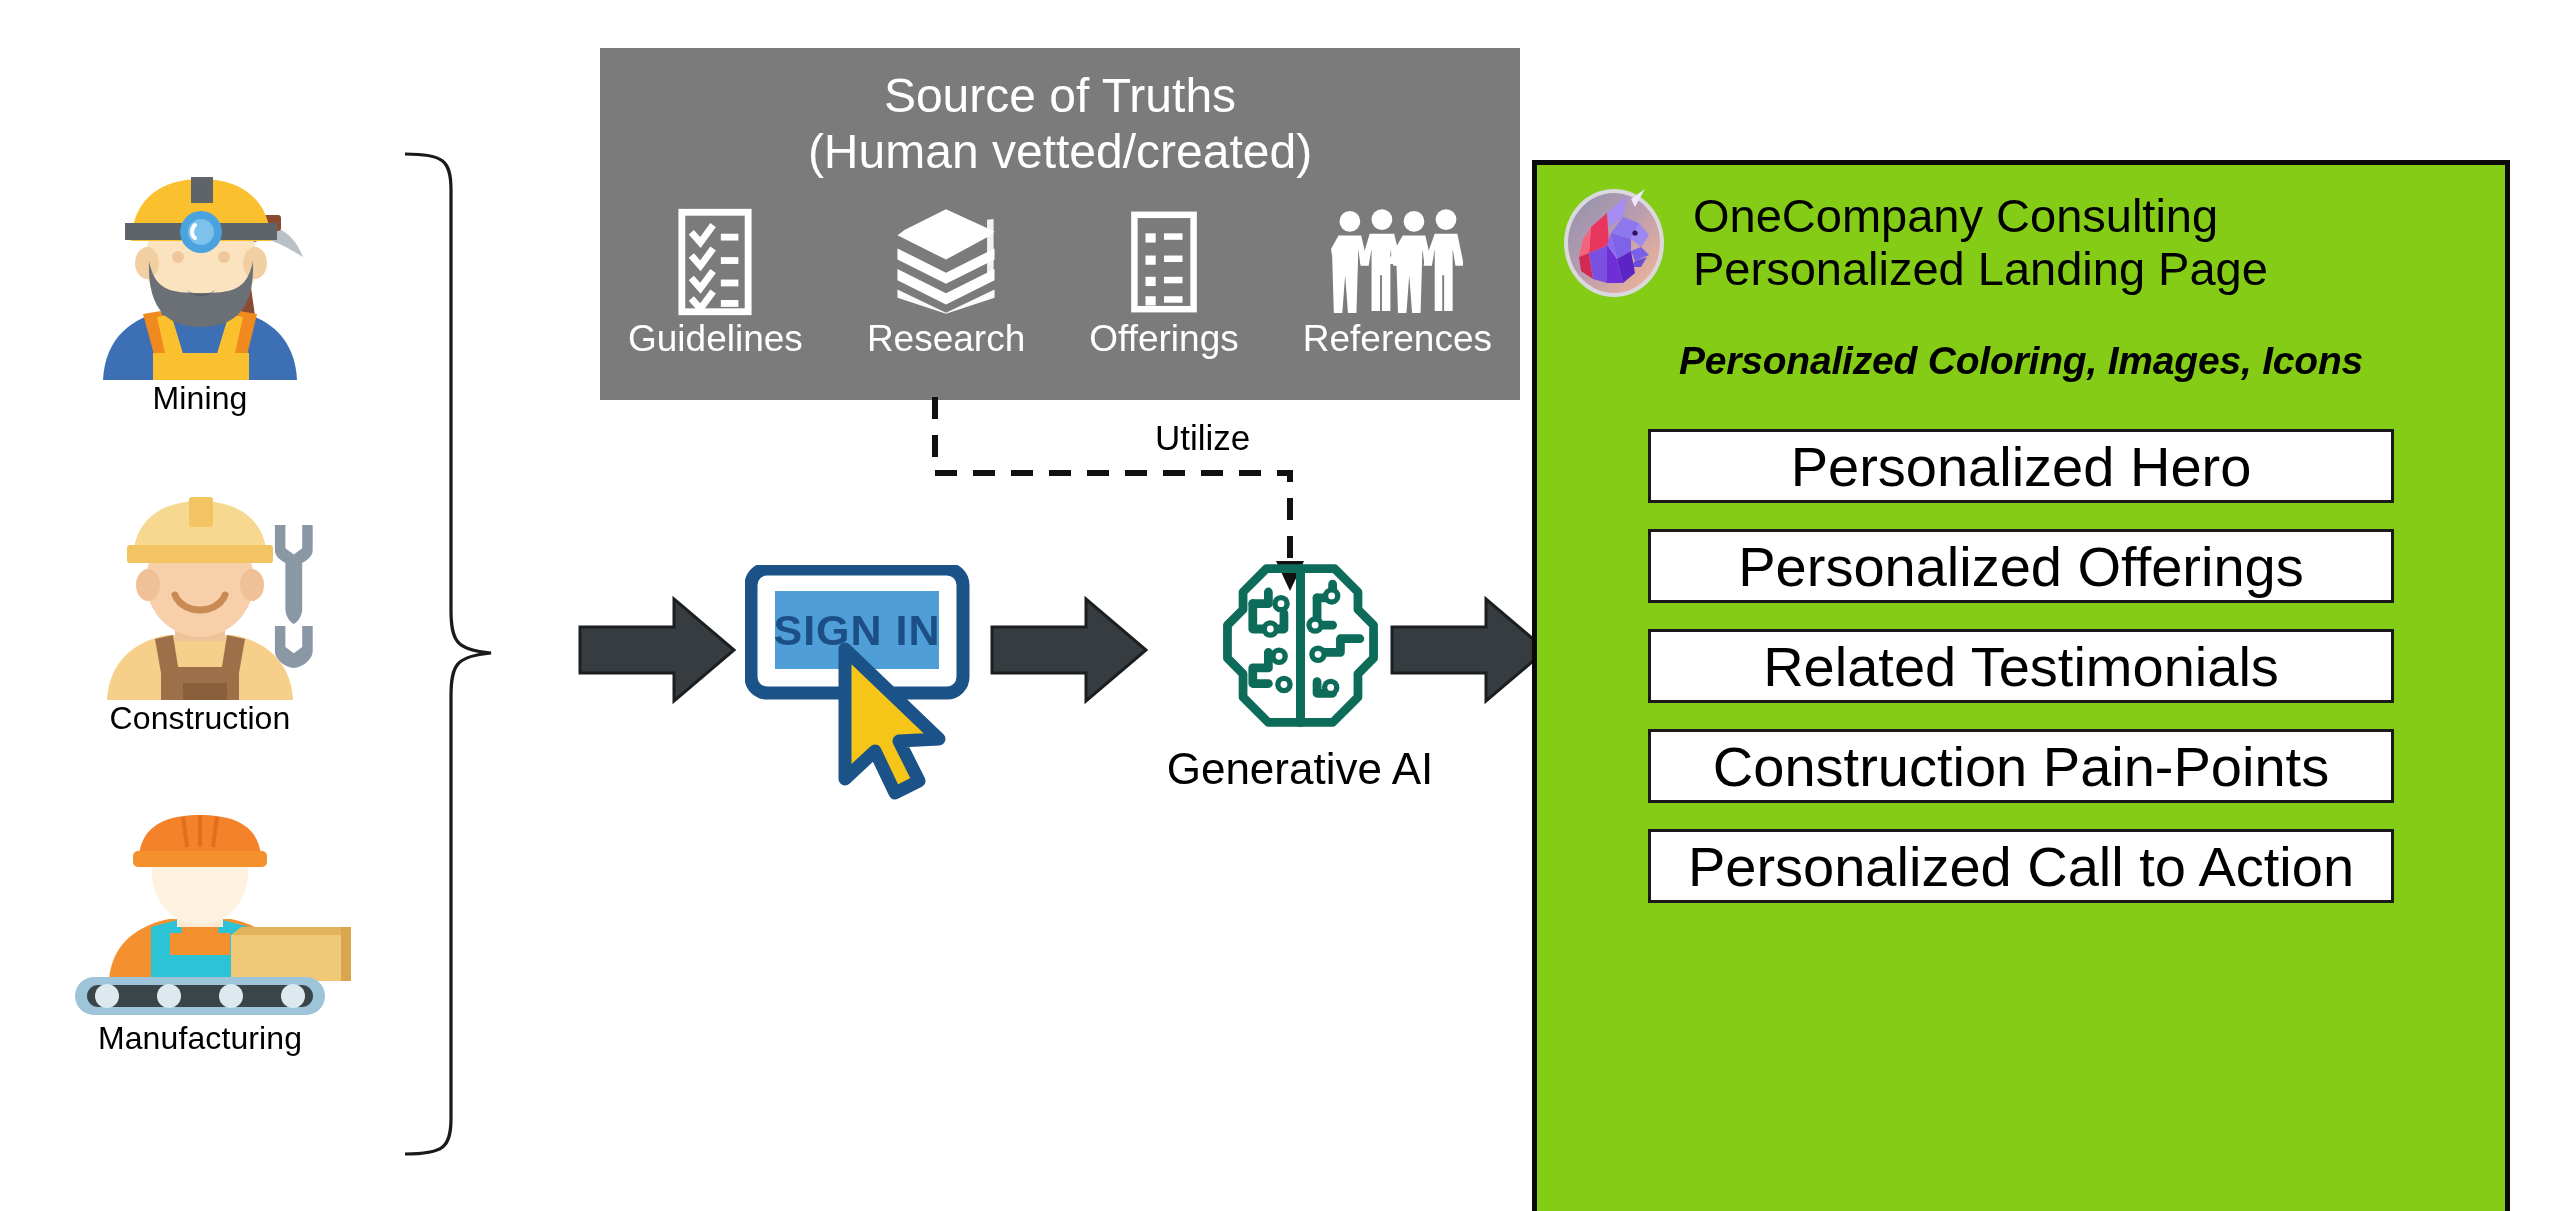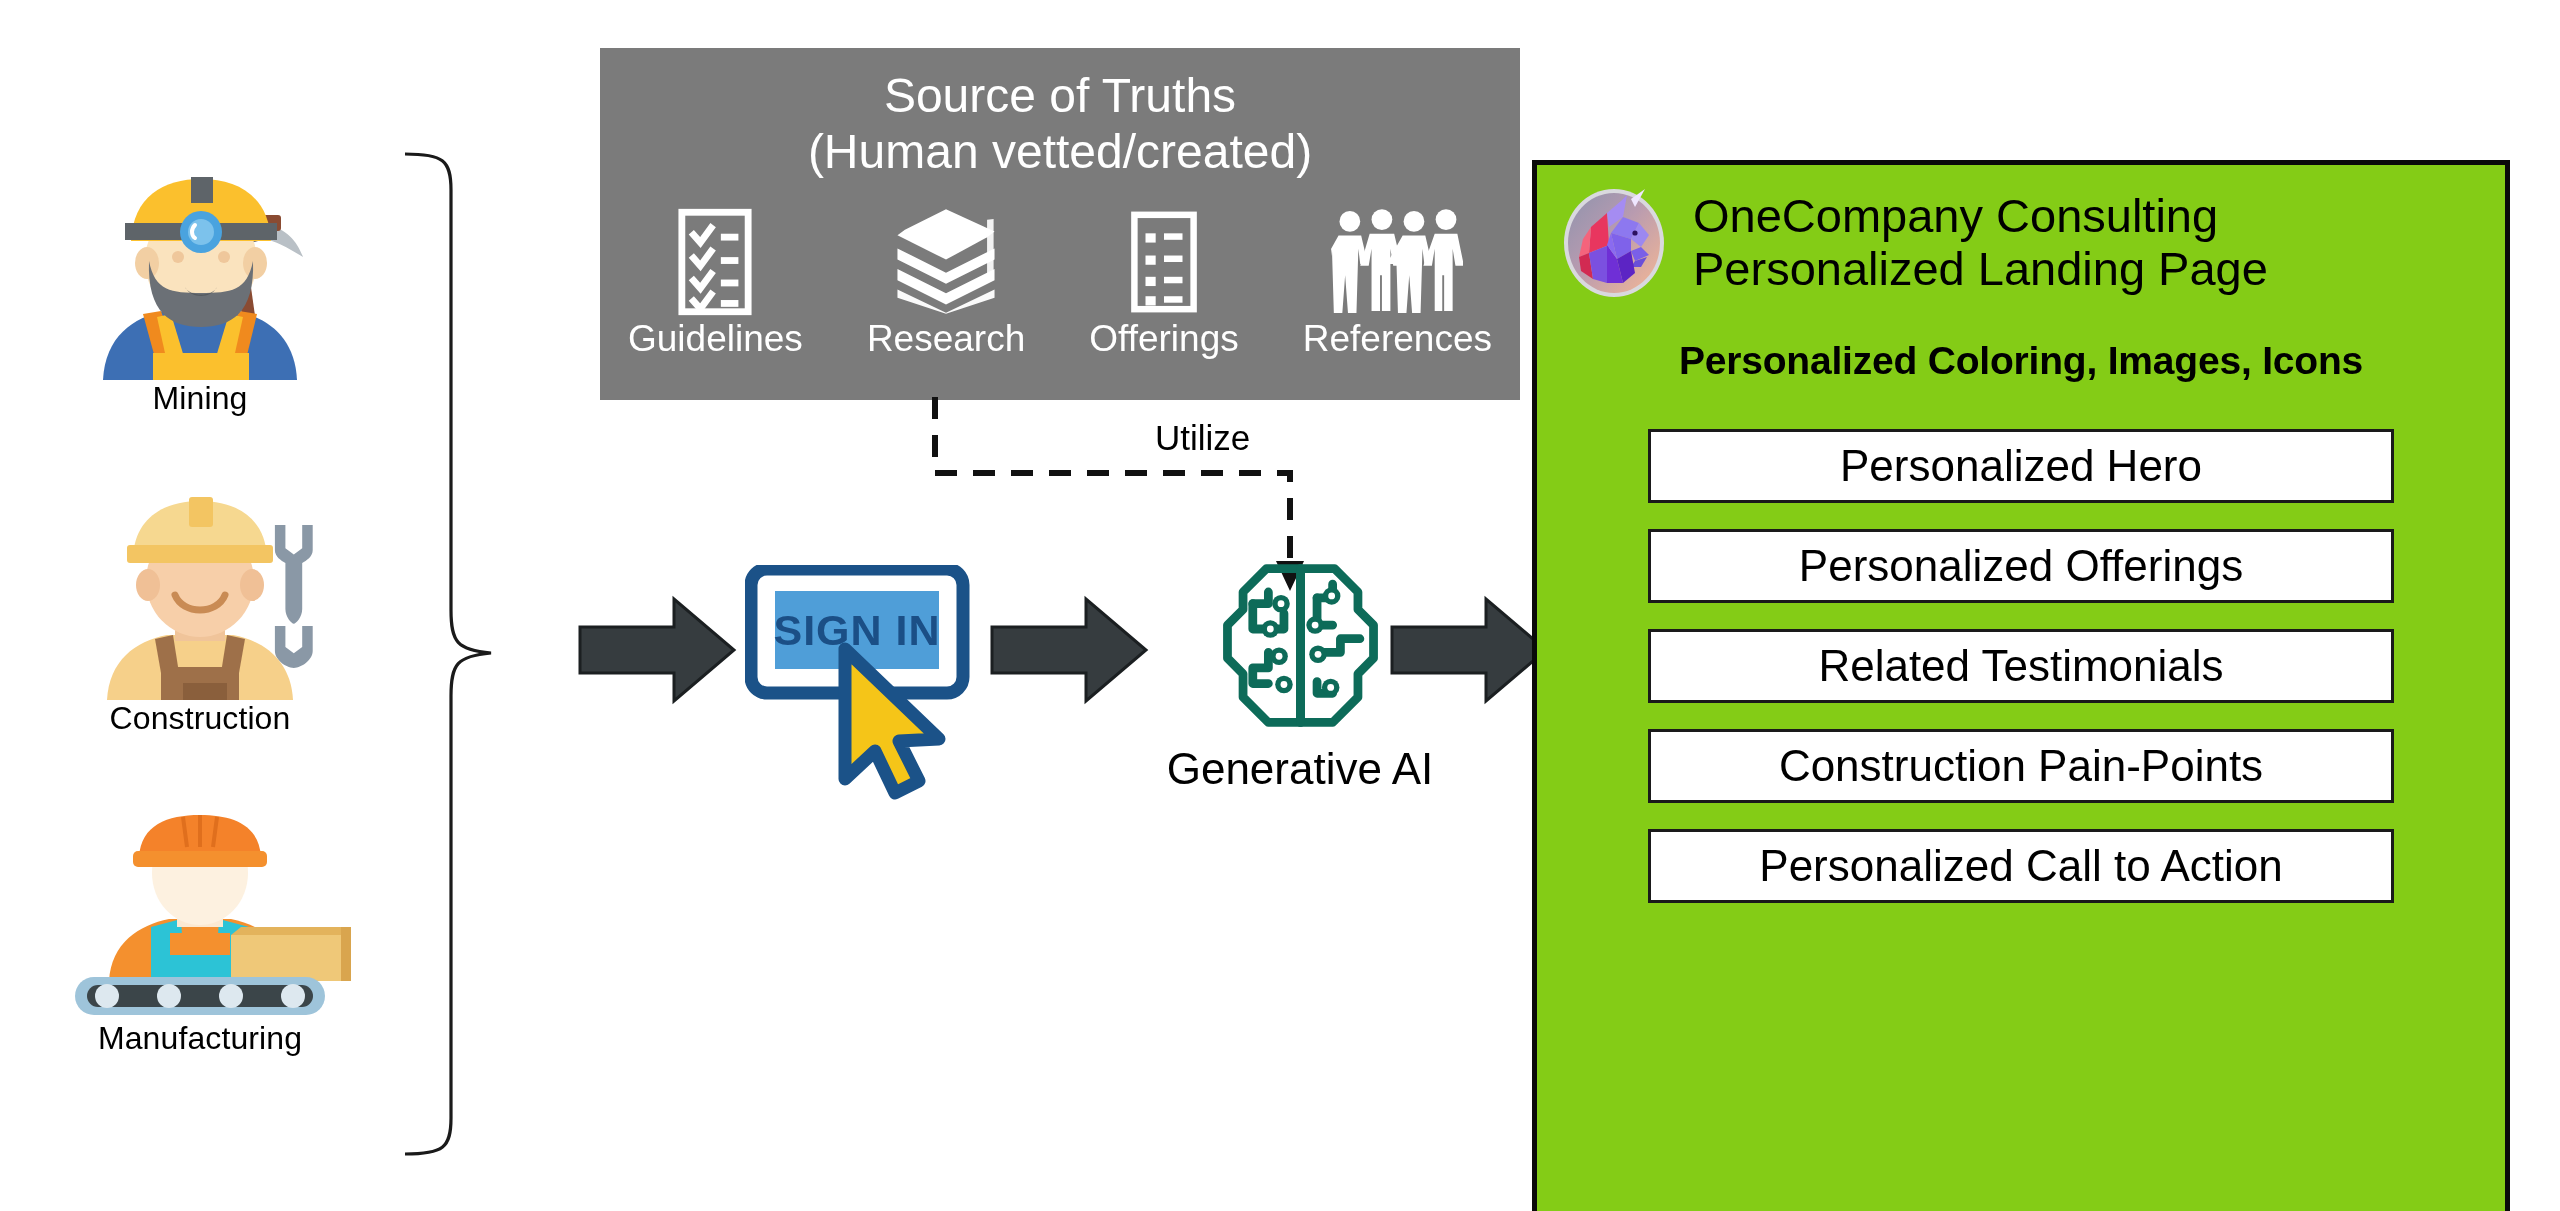--- a/index.html
+++ b/index.html
@@ -41,25 +41,25 @@
   .genai{position:absolute;left:1155px;top:555px;width:290px;text-align:center;}
   .genai .brain{width:185px;height:185px;margin:0 auto;}
   .genai .cap{font-size:44px;margin-top:4px;white-space:nowrap;}
 
   
   .panel{position:absolute;left:1532px;top:160px;width:978px;height:1140px;
          border:5px solid #0a0a0a;background:#84cc16;box-sizing:border-box;}
   .panel-head{display:flex;align-items:center;padding:22px 0 0 24px;}
   .logo{width:106px;height:112px;flex:0 0 auto;}
   .panel-title{font-size:47px;line-height:1.12;margin-left:26px;}
-  .panel-sub{text-align:center;font-size:39px;font-weight:bold;
+  .panel-sub{text-align:center;font-size:39px;font-weight:bold;font-style:italic;
              margin-top:40px;letter-spacing:-.2px;}
   .sections{margin-top:46px;}
   .sec{border:3px solid #1a1a1a;height:68px;margin:16px auto 26px auto;width:740px;
-       display:flex;align-items:center;justify-content:center;font-size:44px;background:#fff;}
+       display:flex;align-items:center;justify-content:center;font-size:56px;background:#fff;}
 </style>
 </head>
 <body>
 
 <div class="canvas">
 
   <div class="industry" id="ind0">
     <div class="art">
       <svg viewBox="0 0 330 205" width="330" height="205">
 

